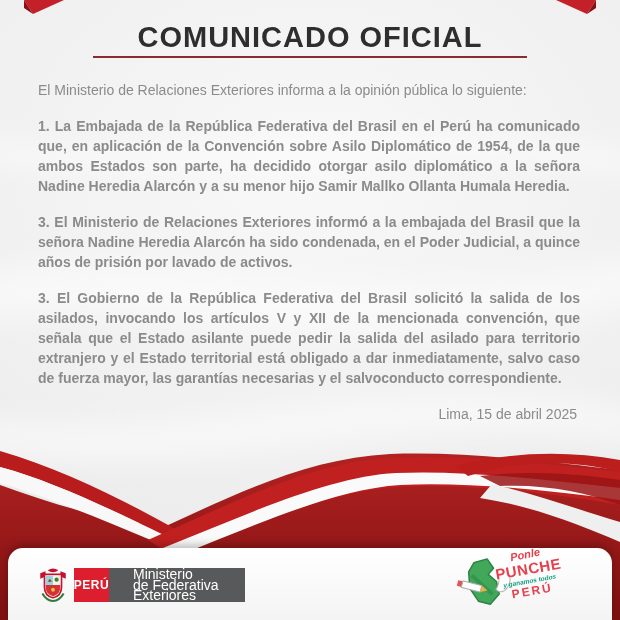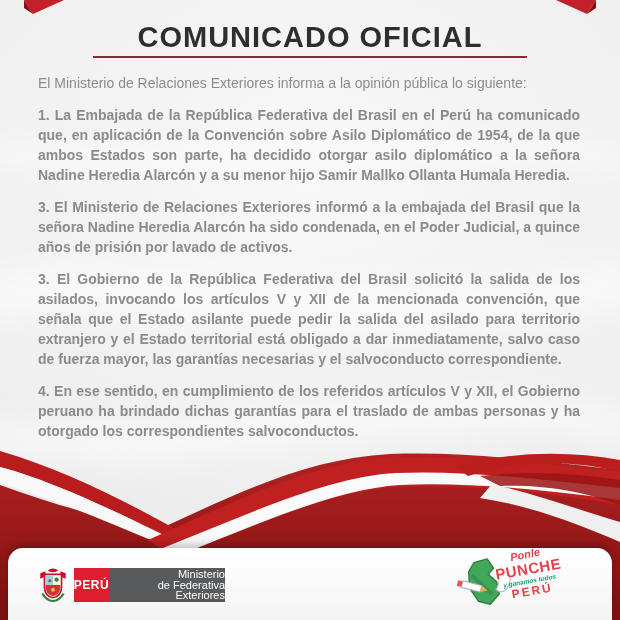--- a/index.html
+++ b/index.html
@@ -11,41 +11,41 @@
   .satin{position:absolute;left:0;top:0;pointer-events:none;}
   .title{
     position:absolute;top:21px;left:0;right:0;text-align:center;
     font-size:29px;font-weight:700;letter-spacing:1px;color:#2e2e2e;
   }
   .title-underline{position:absolute;top:56px;left:93px;width:434px;height:2px;background:#8a2b33;}
   .doc{
     position:absolute;top:64px;left:38px;width:542px;
     color:#8b8b8b;font-size:14px;line-height:20px;
   }
-  .doc p{margin:9px 0 12px;}
+  .doc p{margin:16px 0 12px;}
   .doc .intro{text-align:left;}
   .doc .para{text-align:justify;font-weight:bold;}
   .dateline{text-align:right;margin:0;padding-right:3px;}
   .corner{position:absolute;top:0;pointer-events:none;}
   .wave{position:absolute;left:0;bottom:0;pointer-events:none;}
   .card{
     position:absolute;left:8px;right:8px;top:548px;bottom:0;
     background:linear-gradient(180deg,#ffffff 0%,#f4f4f4 100%);
     border-radius:15px 15px 0 0;
     box-shadow:0 -3px 8px rgba(0,0,0,0.25);
   }
   .gov-logo{position:absolute;left:30px;top:20px;height:34px;display:flex;align-items:stretch;}
   .escudo{width:30px;height:34px;margin-right:6px;flex:0 0 auto;}
   .peru-box{
     width:35px;background:#dc1e2e;color:#fff;display:flex;align-items:center;justify-content:center;
     font-weight:700;font-size:12px;letter-spacing:0.5px;flex:0 0 auto;
   }
   .mre-box{
     width:112px;background:#58595b;color:#fff;display:flex;flex-direction:column;justify-content:center;
-    padding-left:4px;font-size:11px;line-height:10.5px;flex:0 0 auto;text-align:right;
+    padding-left:24px;font-size:14px;line-height:10.5px;flex:0 0 auto;
   }
   .punche{position:absolute;right:34px;top:4px;width:122px;height:62px;transform:rotate(-4deg);}
   .punche .map{position:absolute;left:0;top:2px;}
   .punche .w1{position:absolute;left:56px;top:-3px;color:#e6404d;font-size:11px;font-weight:700;font-style:italic;transform:rotate(-7deg);}
   .punche .w2{position:absolute;left:40px;top:9px;color:#e6404d;font-size:15px;font-weight:800;letter-spacing:0.5px;transform:rotate(-6deg);text-shadow:1px 1px 0 #fff,-1px -1px 0 #fff;}
   .punche .w3{position:absolute;left:47px;top:26px;color:#13a07e;font-size:6.5px;font-weight:700;font-style:italic;transform:rotate(-6deg);}
   .punche .w4{position:absolute;left:55px;top:33px;color:#e6404d;font-size:12px;font-weight:800;letter-spacing:2px;transform:rotate(-6deg);}
 </style>
 </head>
 <body>
@@ -70,21 +70,20 @@
   </svg>
 
   <div class="title">COMUNICADO OFICIAL</div>
   <div class="title-underline"></div>
 
   <div class="doc">
     <p class="intro">El Ministerio de Relaciones Exteriores informa a la opinión pública lo siguiente:</p>
     <p class="para">1. La Embajada de la República Federativa del Brasil en el Perú ha comunicado que, en aplicación de la Convención sobre Asilo Diplomático de 1954, de la que ambos Estados son parte, ha decidido otorgar asilo diplomático a la señora Nadine Heredia Alarcón y a su menor hijo Samir Mallko Ollanta Humala Heredia.</p>
     <p class="para">3. El Ministerio de Relaciones Exteriores informó a la embajada del Brasil que la señora Nadine Heredia Alarcón ha sido condenada, en el Poder Judicial, a quince años de prisión por lavado de activos.</p>
     <p class="para">3. El Gobierno de la República Federativa del Brasil solicitó la salida de los asilados, invocando los artículos V y XII de la mencionada convención, que señala que el Estado asilante puede pedir la salida del asilado para territorio extranjero y el Estado territorial está obligado a dar inmediatamente, salvo caso de fuerza mayor, las garantías necesarias y el salvoconducto correspondiente.</p>
-    <p class="para">4. En ese sentido, en cumplimiento de los referidos artículos V y XII, el Gobierno peruano ha brindado dichas garantías para el traslado de ambas personas y ha otorgado los correspondientes salvoconductos.</p>
     <p class="dateline">Lima, 15 de abril 2025</p>
   </div>
 
   <svg class="wave" width="620" height="170" viewBox="0 0 620 170">
     <defs>
       <linearGradient id="baseGrad" x1="0" y1="0" x2="0" y2="1">
         <stop offset="0%" stop-color="#b32222"></stop>
         <stop offset="100%" stop-color="#7e1010"></stop>
       </linearGradient>
     </defs>

